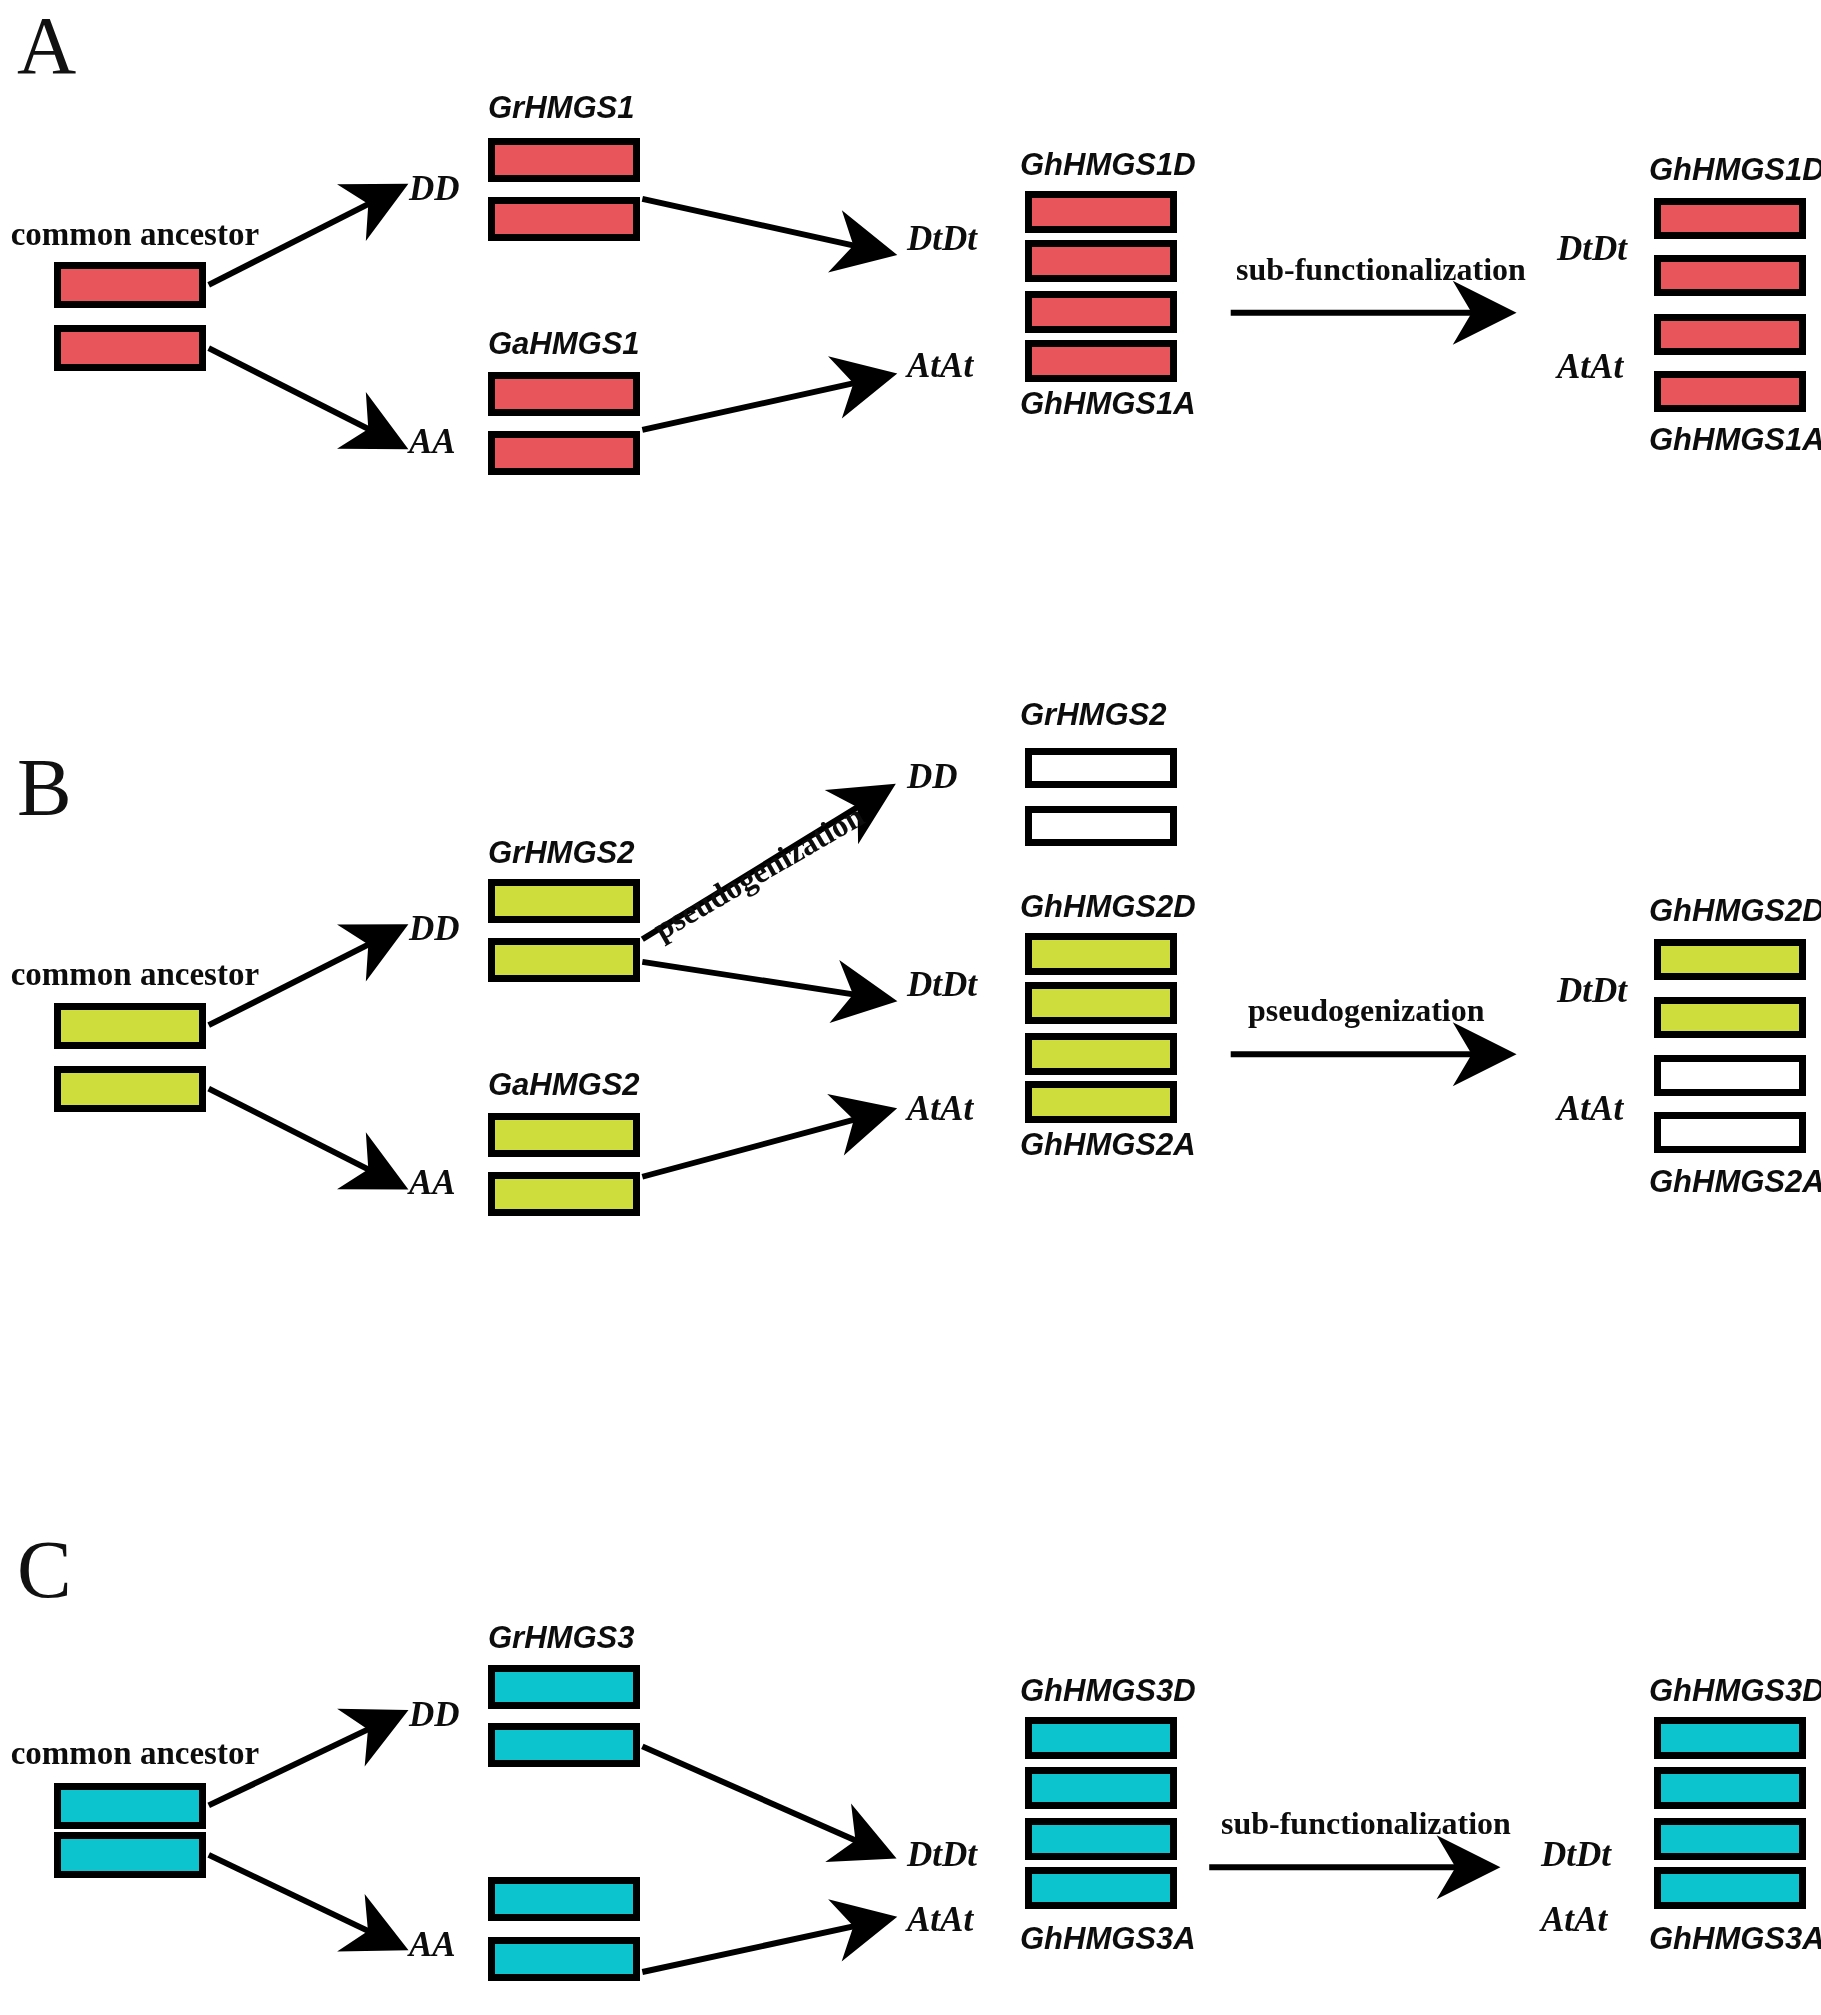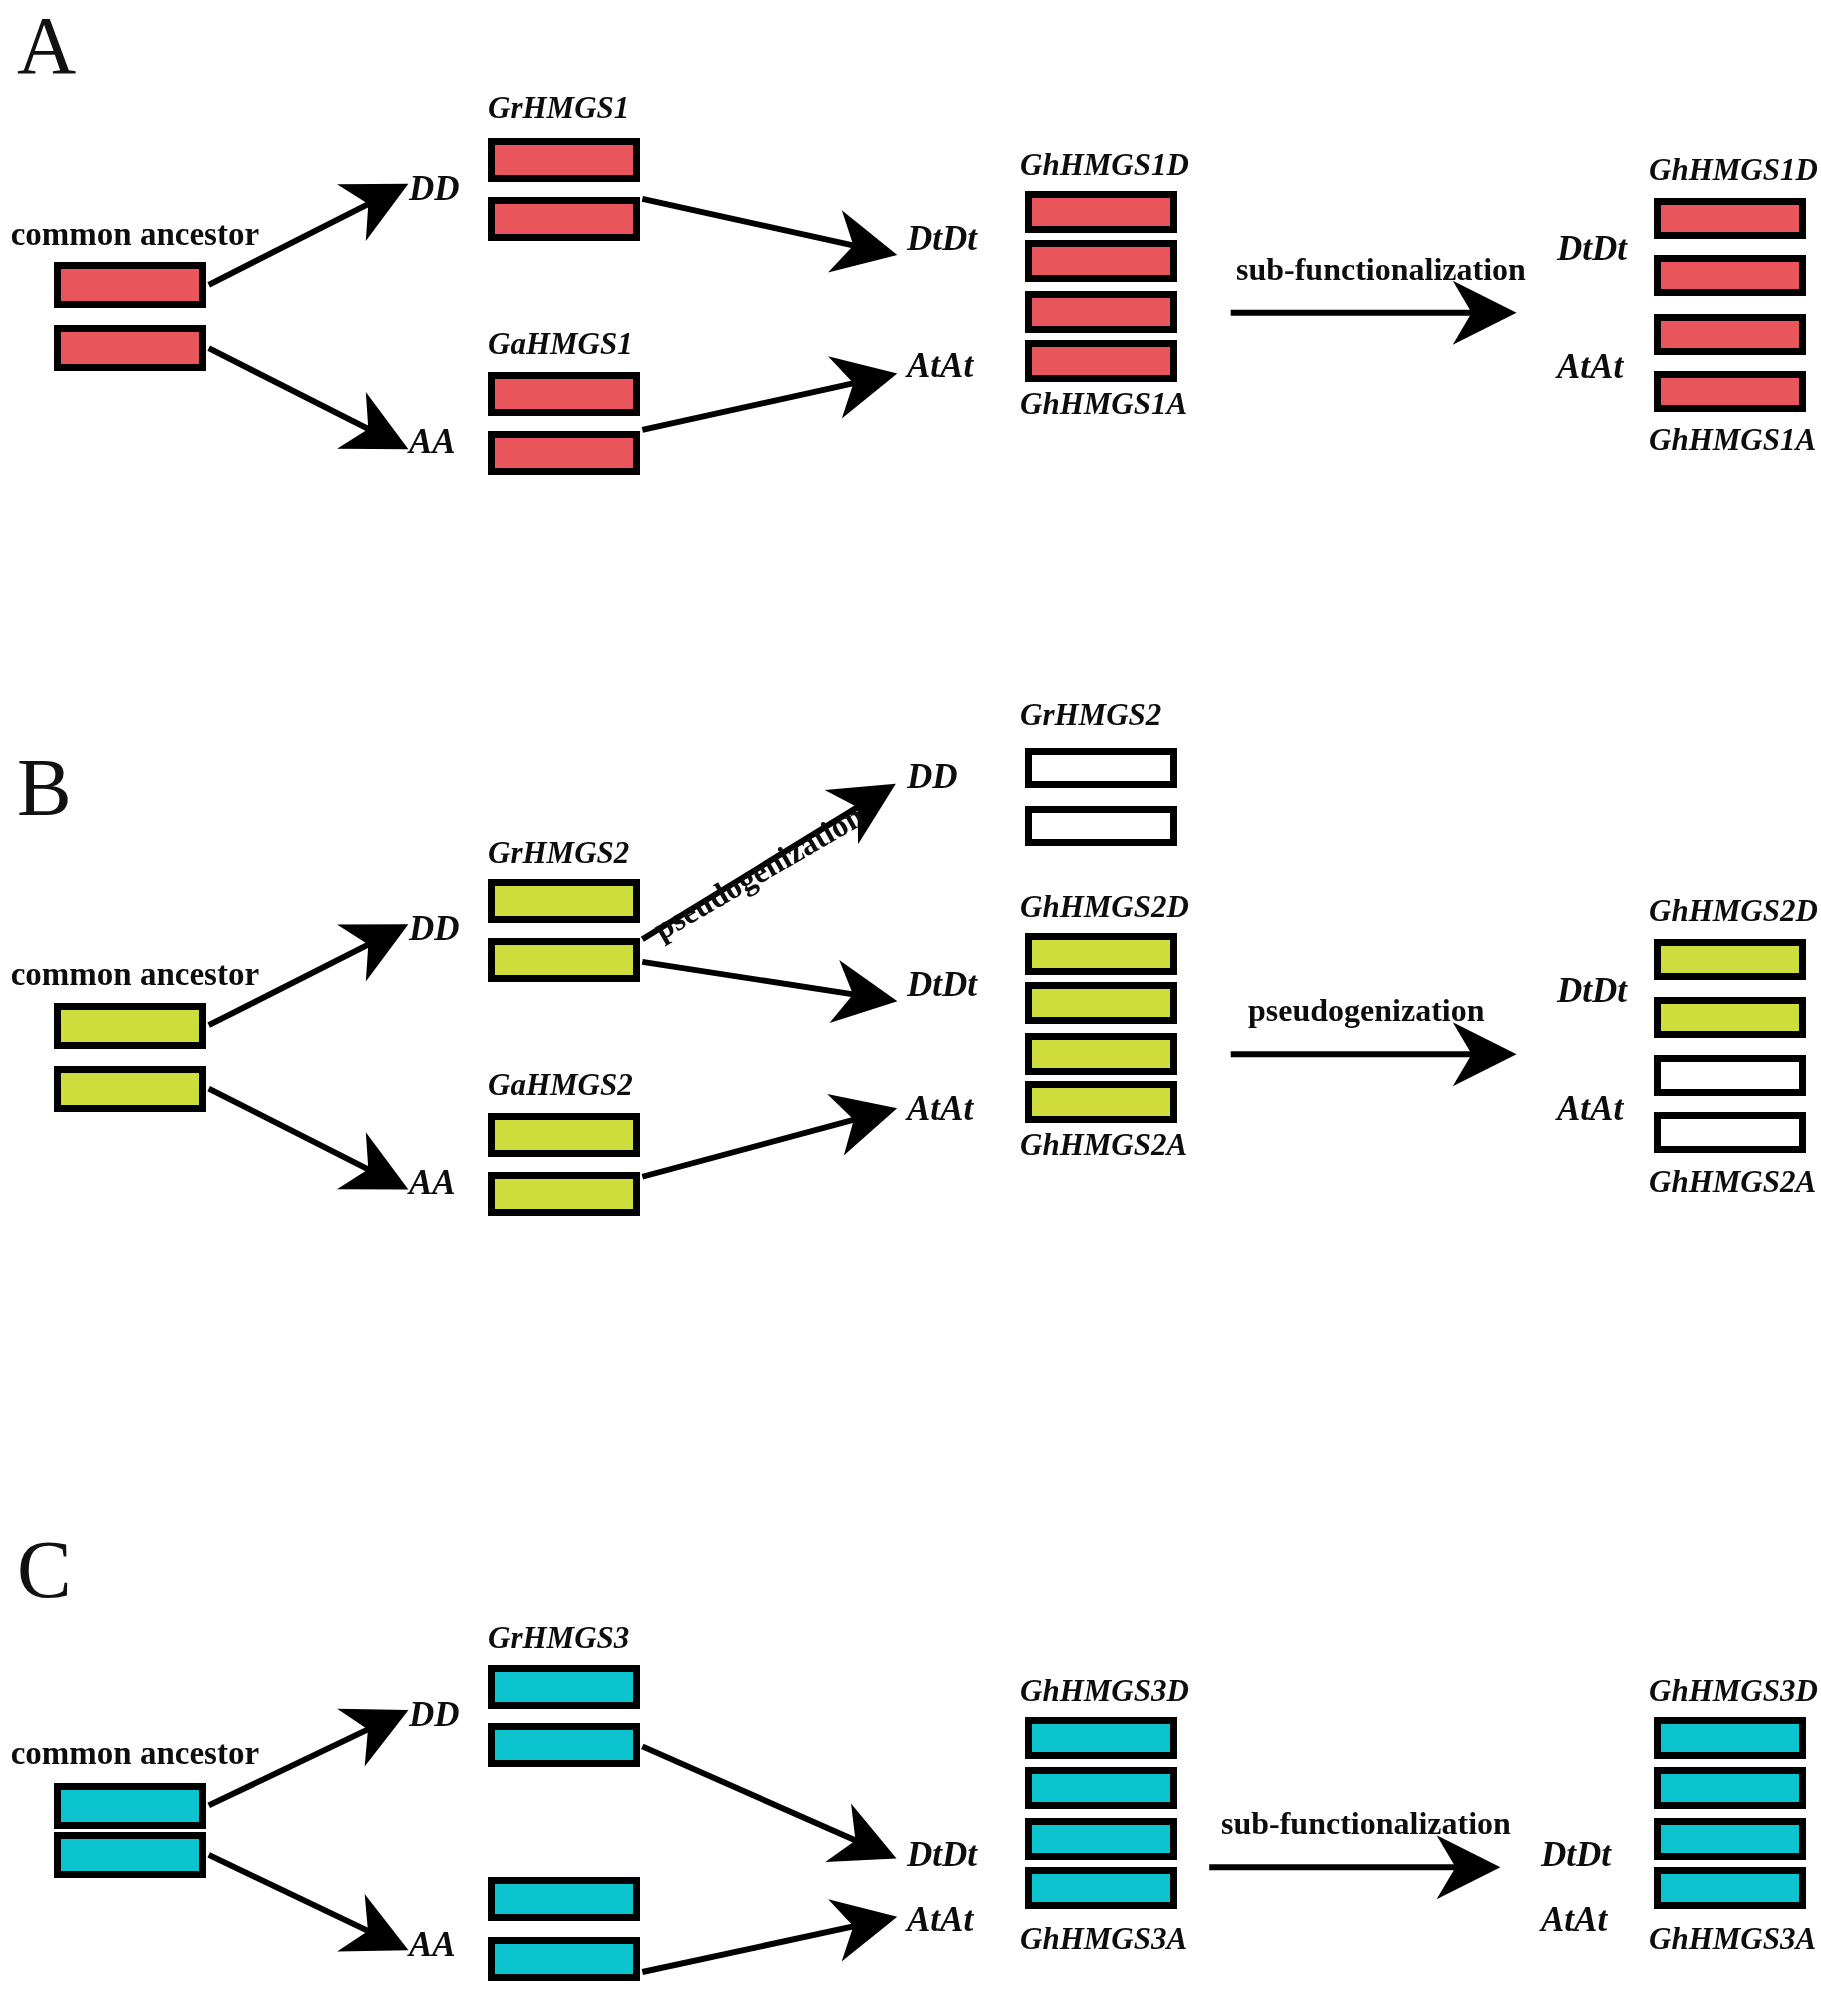--- a/index.html
+++ b/index.html
@@ -5,21 +5,21 @@
 <style>
   html,body{margin:0;padding:0;background:#ffffff;}
   body{width:1822px;height:2015px;font-family:"Liberation Serif",serif;}
   #stage{position:relative;width:1822px;height:2015px;overflow:hidden;background:#fff;}
   svg.layer{position:absolute;left:0;top:0;width:1822px;height:2015px;}
   .panel-letter{
     position:absolute;font-family:"Liberation Serif",serif;font-weight:400;
     font-size:82px;line-height:1;color:#111;letter-spacing:0;
   }
   .gene-label{
-    position:absolute;font-family:Liberation Serif, serif;font-weight:700;
+    position:absolute;font-family:Liberation Sans, sans-serif;font-weight:700;
     font-style:italic;font-size:31px;line-height:1;color:#0d0d0d;white-space:nowrap;
   }
   .state-label{
     position:absolute;font-family:"Liberation Serif",serif;font-weight:700;
     font-size:35px;line-height:1;color:#0d0d0d;white-space:nowrap;font-style:italic;
   }
   .ancestor-label{
     position:absolute;font-family:"Liberation Serif",serif;font-weight:700;
     font-size:33px;line-height:1;color:#0d0d0d;white-space:nowrap;
   }

